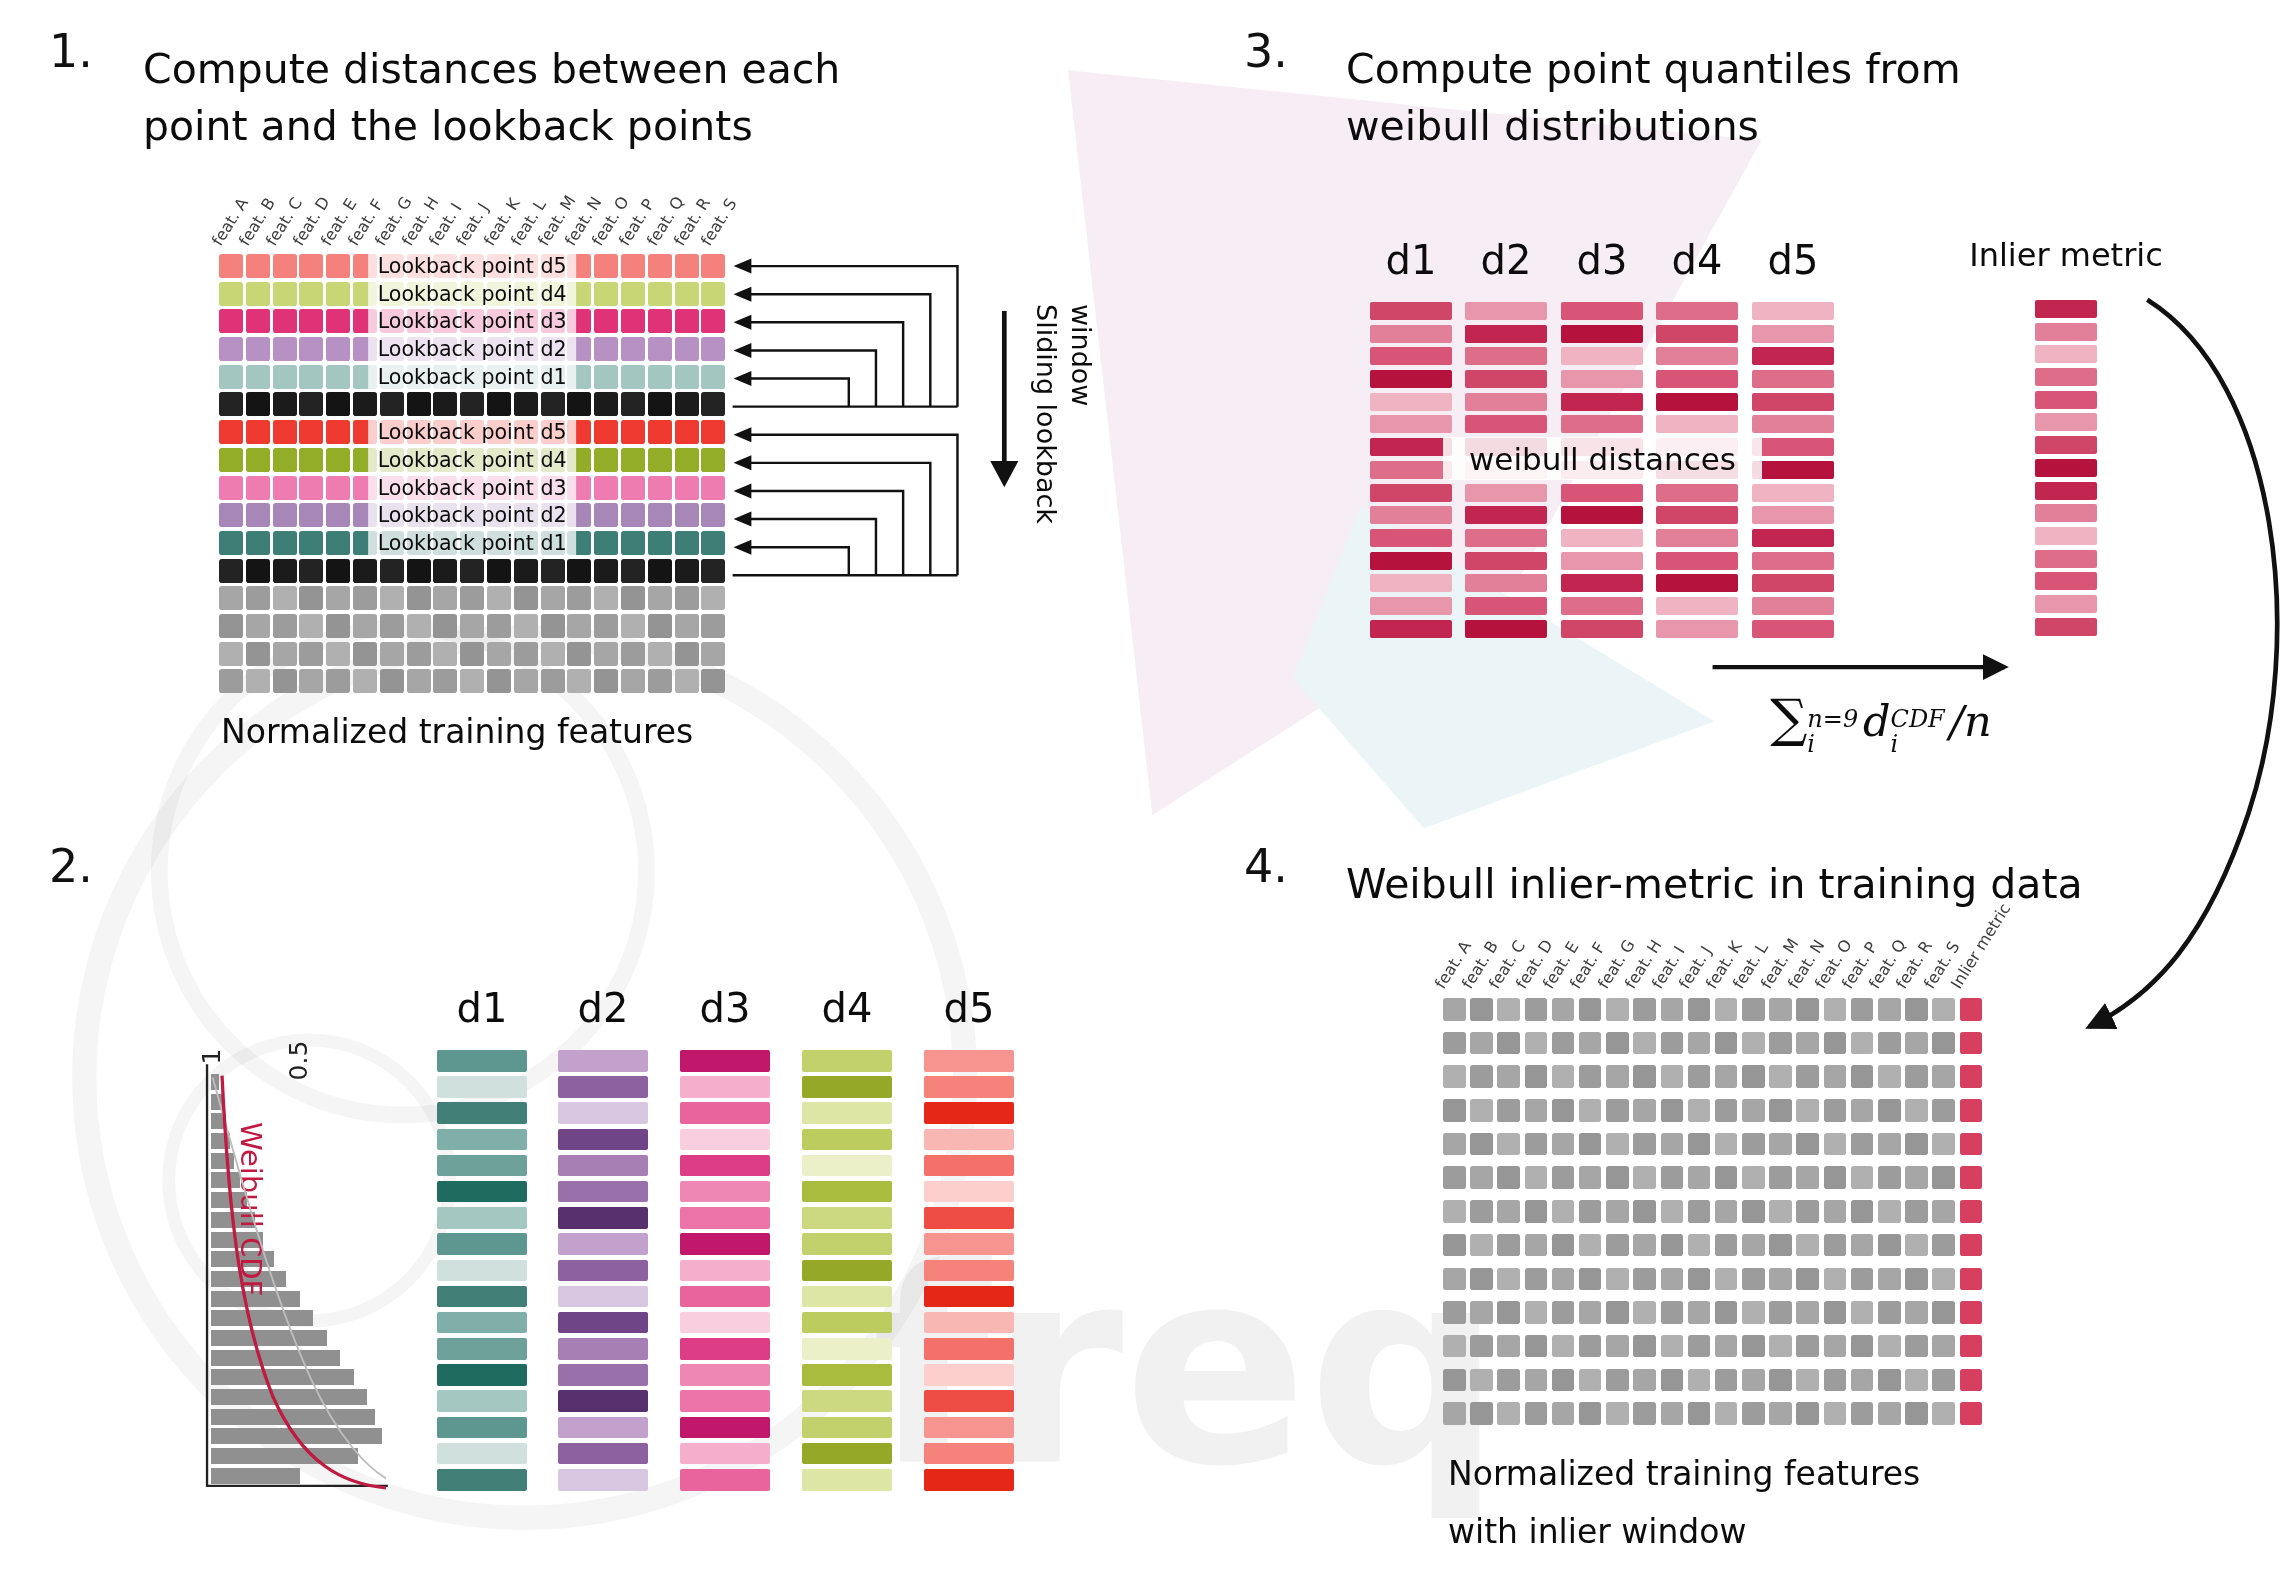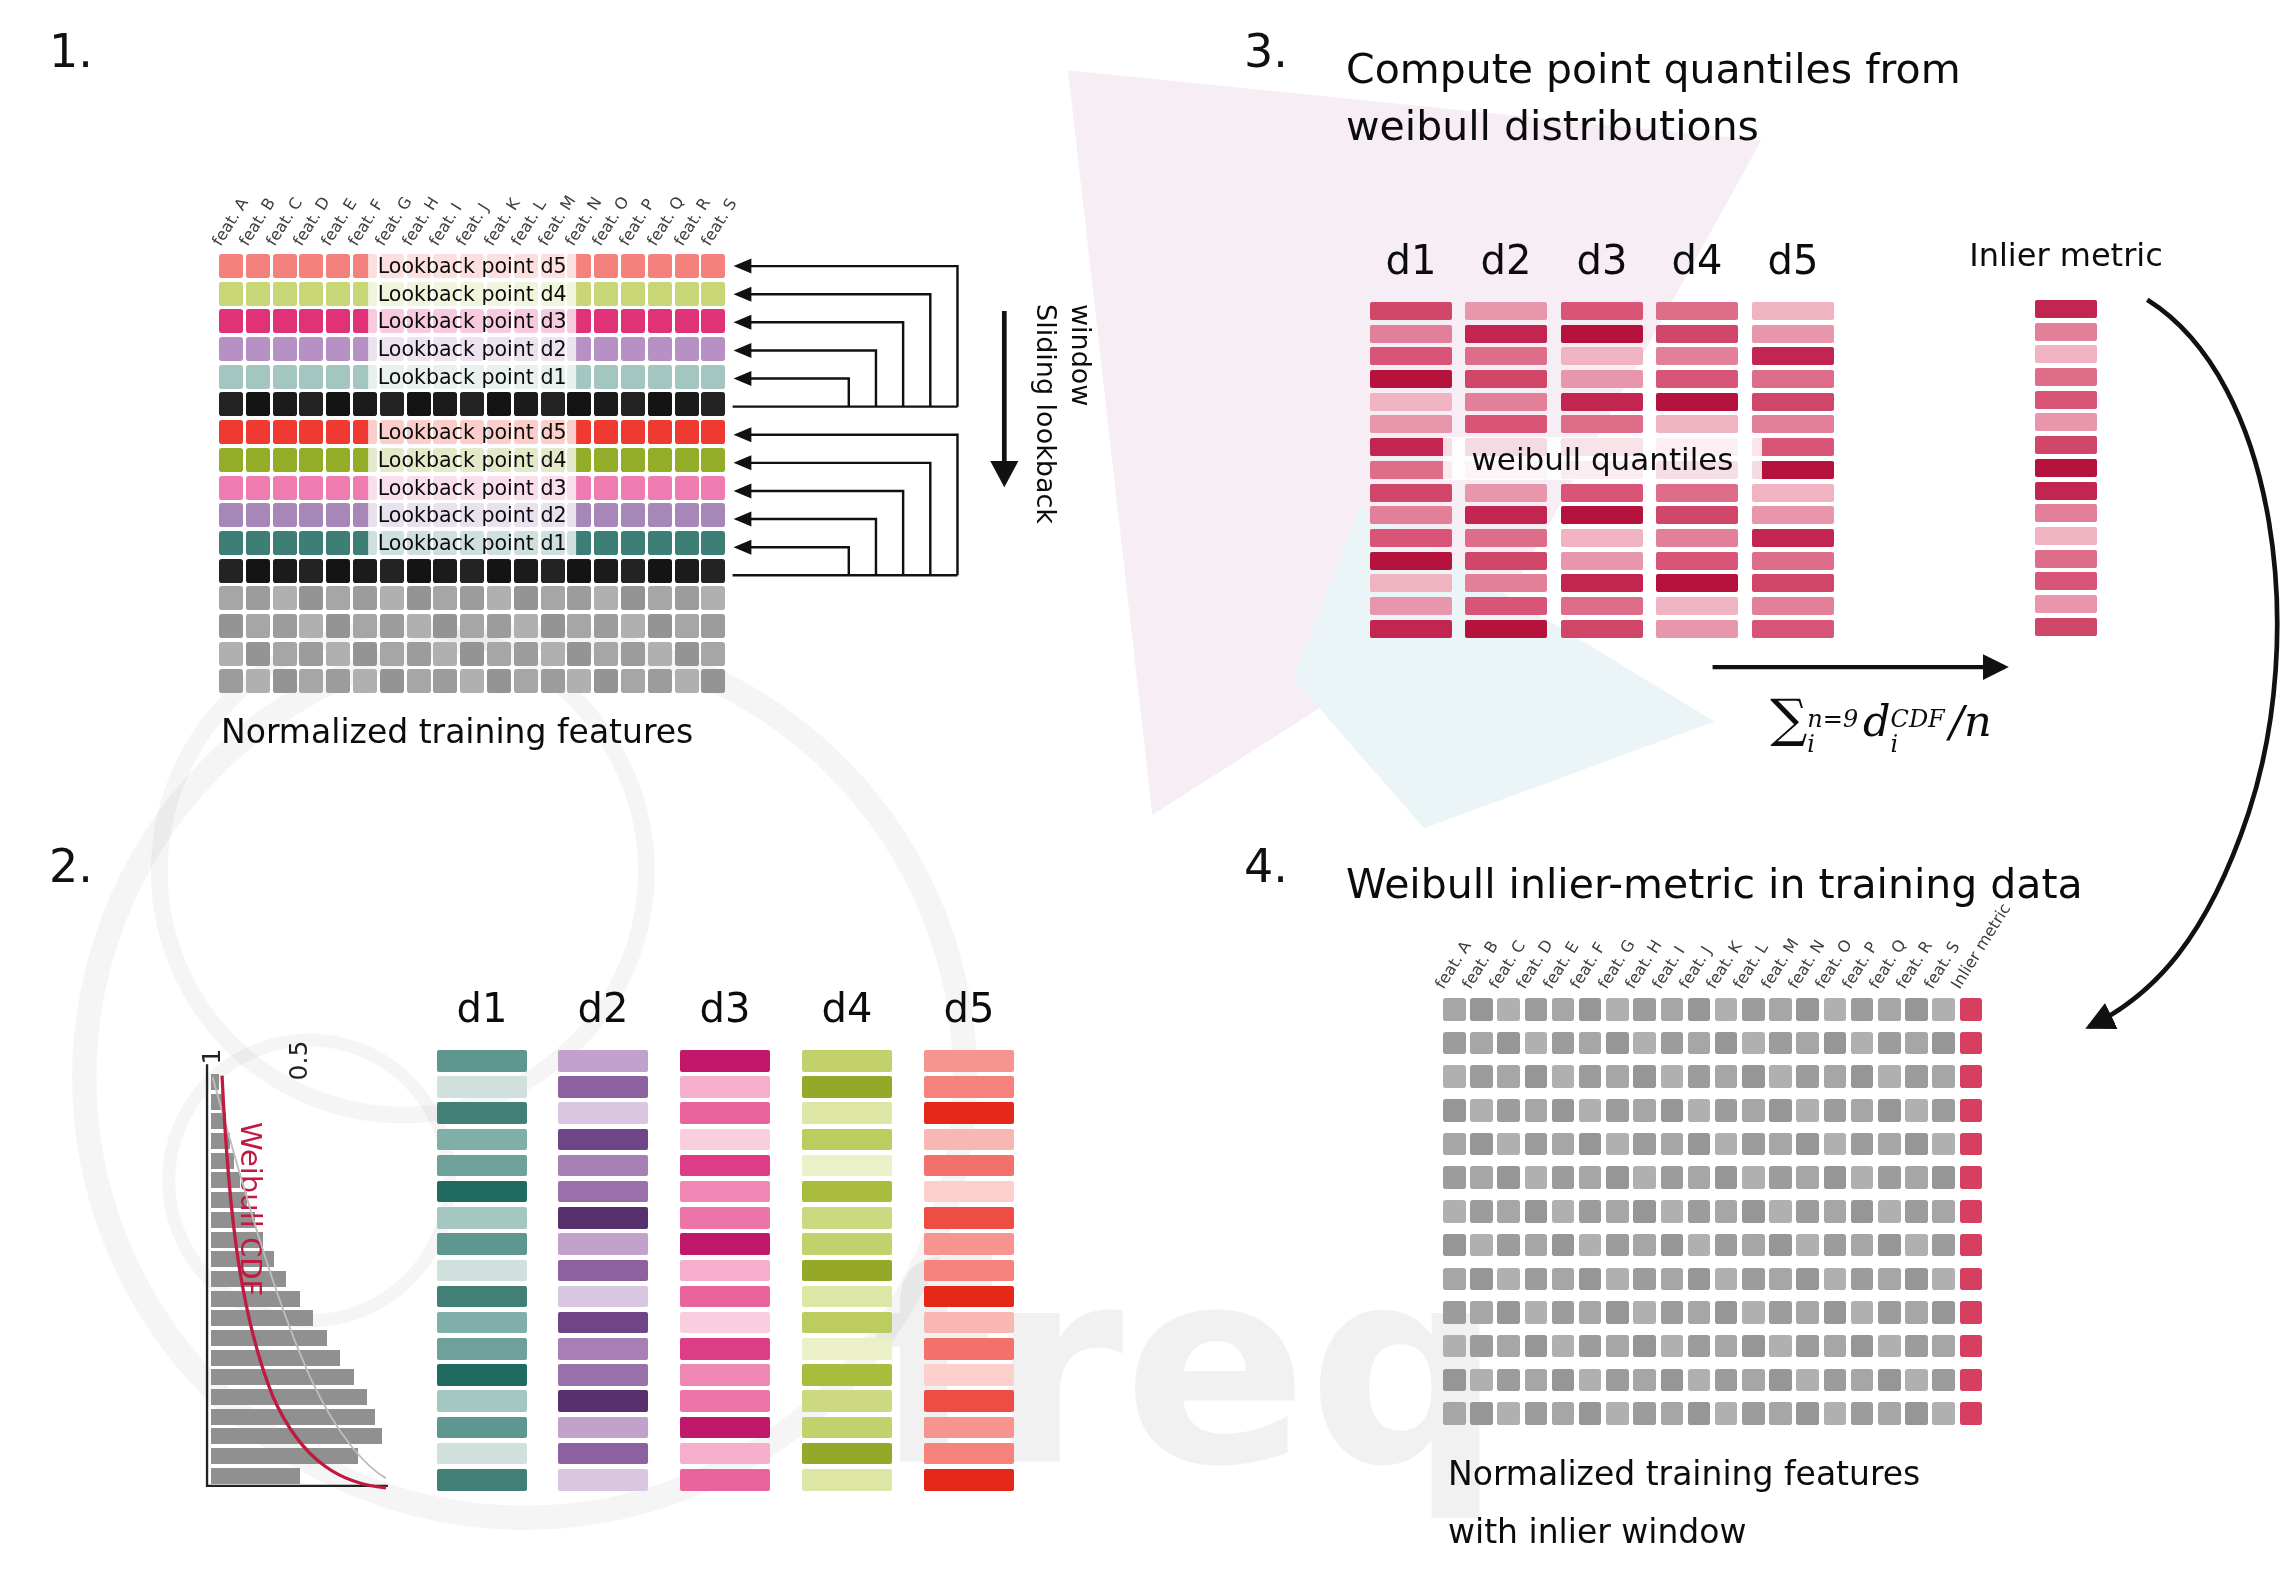--- a/index.html
+++ b/index.html
@@ -59,20 +59,21 @@
   <svg id="bg-svg" class="layer" width="2285" height="1589" viewBox="0 0 2439 1696">
     <polygon points="1140,75 1880,150 1620,620 1230,870" fill="#f7edf4"></polygon>
     <polygon points="1452,540 1830,770 1520,884 1380,724" fill="#ebf5f7"></polygon>
     <circle cx="560" cy="1150" r="470" fill="none" stroke="#000" stroke-opacity="0.04" stroke-width="26"></circle>
     <circle cx="430" cy="930" r="260" fill="none" stroke="#000" stroke-opacity="0.04" stroke-width="18"></circle>
     <circle cx="330" cy="1260" r="150" fill="none" stroke="#000" stroke-opacity="0.04" stroke-width="14"></circle>
     <text id="wm-text" x="930" y="1560" font-size="290" font-weight="bold" fill="#000" fill-opacity="0.055">freq</text>
   </svg>
 
   <div class="pnum" style="left:49px;top:24px">1.</div>
+  <div class="ptitle" style="left:143px;top:41px;width:721px">Compute distances between each point and the lookback points</div>
   <div id="p1-feats" class="abs0">
       <div class="feat-label" style="left: 224px; top: 230px;">feat. A</div>
       <div class="feat-label" style="left: 251px; top: 230px;">feat. B</div>
       <div class="feat-label" style="left: 278px; top: 230px;">feat. C</div>
       <div class="feat-label" style="left: 305px; top: 230px;">feat. D</div>
       <div class="feat-label" style="left: 333px; top: 230px;">feat. E</div>
       <div class="feat-label" style="left: 360px; top: 230px;">feat. F</div>
       <div class="feat-label" style="left: 387px; top: 230px;">feat. G</div>
       <div class="feat-label" style="left: 414px; top: 230px;">feat. H</div>
       <div class="feat-label" style="left: 441px; top: 230px;">feat. I</div>
@@ -536,21 +537,21 @@
           <div class="bar3" style="background: rgb(239, 179, 194);"></div>
           <div class="bar3" style="background: rgb(232, 150, 171);"></div>
           <div class="bar3" style="background: rgb(194, 37, 80);"></div>
           <div class="bar3" style="background: rgb(221, 109, 137);"></div>
           <div class="bar3" style="background: rgb(208, 70, 104);"></div>
           <div class="bar3" style="background: rgb(226, 127, 153);"></div>
           <div class="bar3" style="background: rgb(216, 85, 119);"></div>
         </div>
       </div>
     </div>
-  <div id="note-quantiles" class="note">weibull quantiles</div>
+  <div id="note-quantiles" class="note">weibull distances</div>
   <div id="inlier-label">Inlier metric</div>
   <div id="inlier-col">
       <div class="bar3" style="background: rgb(194, 37, 80);"></div>
       <div class="bar3" style="background: rgb(226, 127, 153);"></div>
       <div class="bar3" style="background: rgb(239, 179, 194);"></div>
       <div class="bar3" style="background: rgb(221, 109, 137);"></div>
       <div class="bar3" style="background: rgb(216, 85, 119);"></div>
       <div class="bar3" style="background: rgb(232, 150, 171);"></div>
       <div class="bar3" style="background: rgb(208, 70, 104);"></div>
       <div class="bar3" style="background: rgb(181, 18, 61);"></div>

